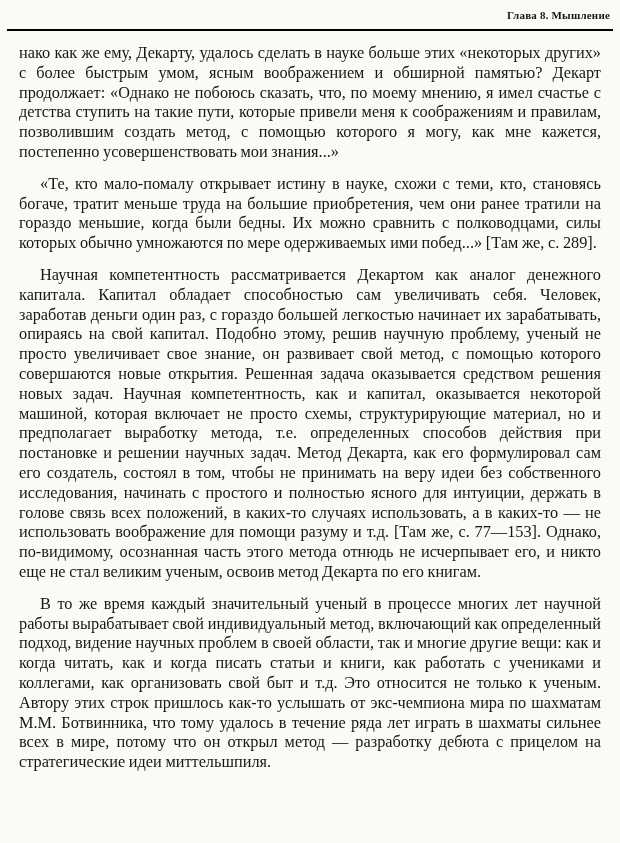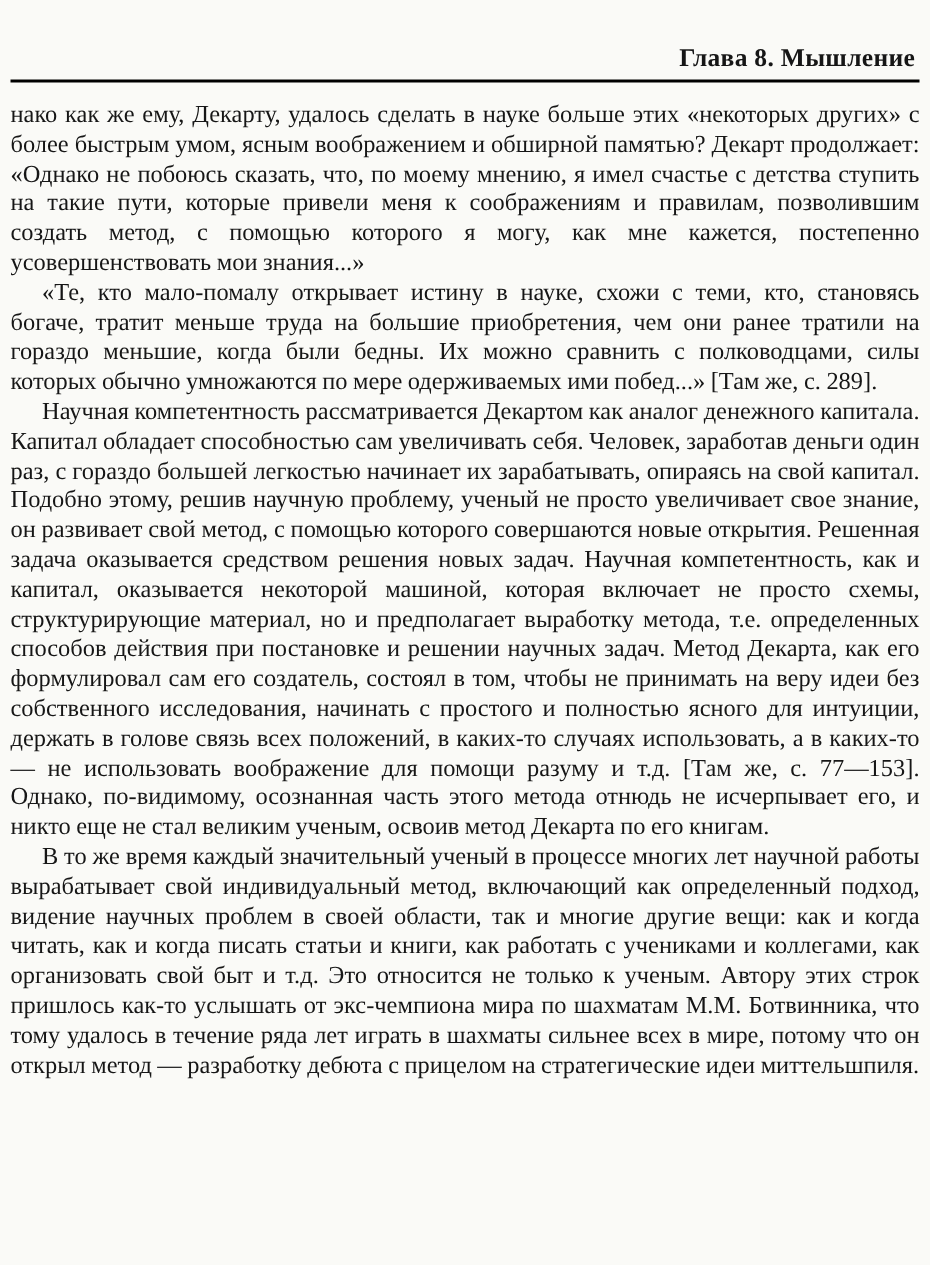--- a/index.html
+++ b/index.html
@@ -16,41 +16,40 @@
     box-sizing: border-box;
     width: 620px;
     height: 843px;
     padding: 4px 7px 0 7px;
     color: #161616;
   }
   .running-head {
     text-align: right;
     font-family: "Liberation Serif", serif;
     font-weight: bold;
-    font-size: 17px;
+    font-size: 11px;
     line-height: 18px;
     padding: 2px 3px 5px 0;
     letter-spacing: 0.2px;
-    margin-top: 24px;
   }
   .head-rule {
     border-top: 2.5px solid #000;
     margin: 0 0 11px 0;
   }
   .body-text {
     font-family: "Liberation Serif", serif;
     font-size: 16.3px;
     line-height: 19.8px;
     text-align: justify;
     hyphens: auto;
     -webkit-hyphens: auto;
     word-spacing: -0.4px;
   }
   .para {
-    margin: 0;
+    margin: 12px;
     text-indent: 21px;
   }
   .para.cont {
     text-indent: 0;
   }
 </style>
 </head>
 <body>
 
 <div class="page">

